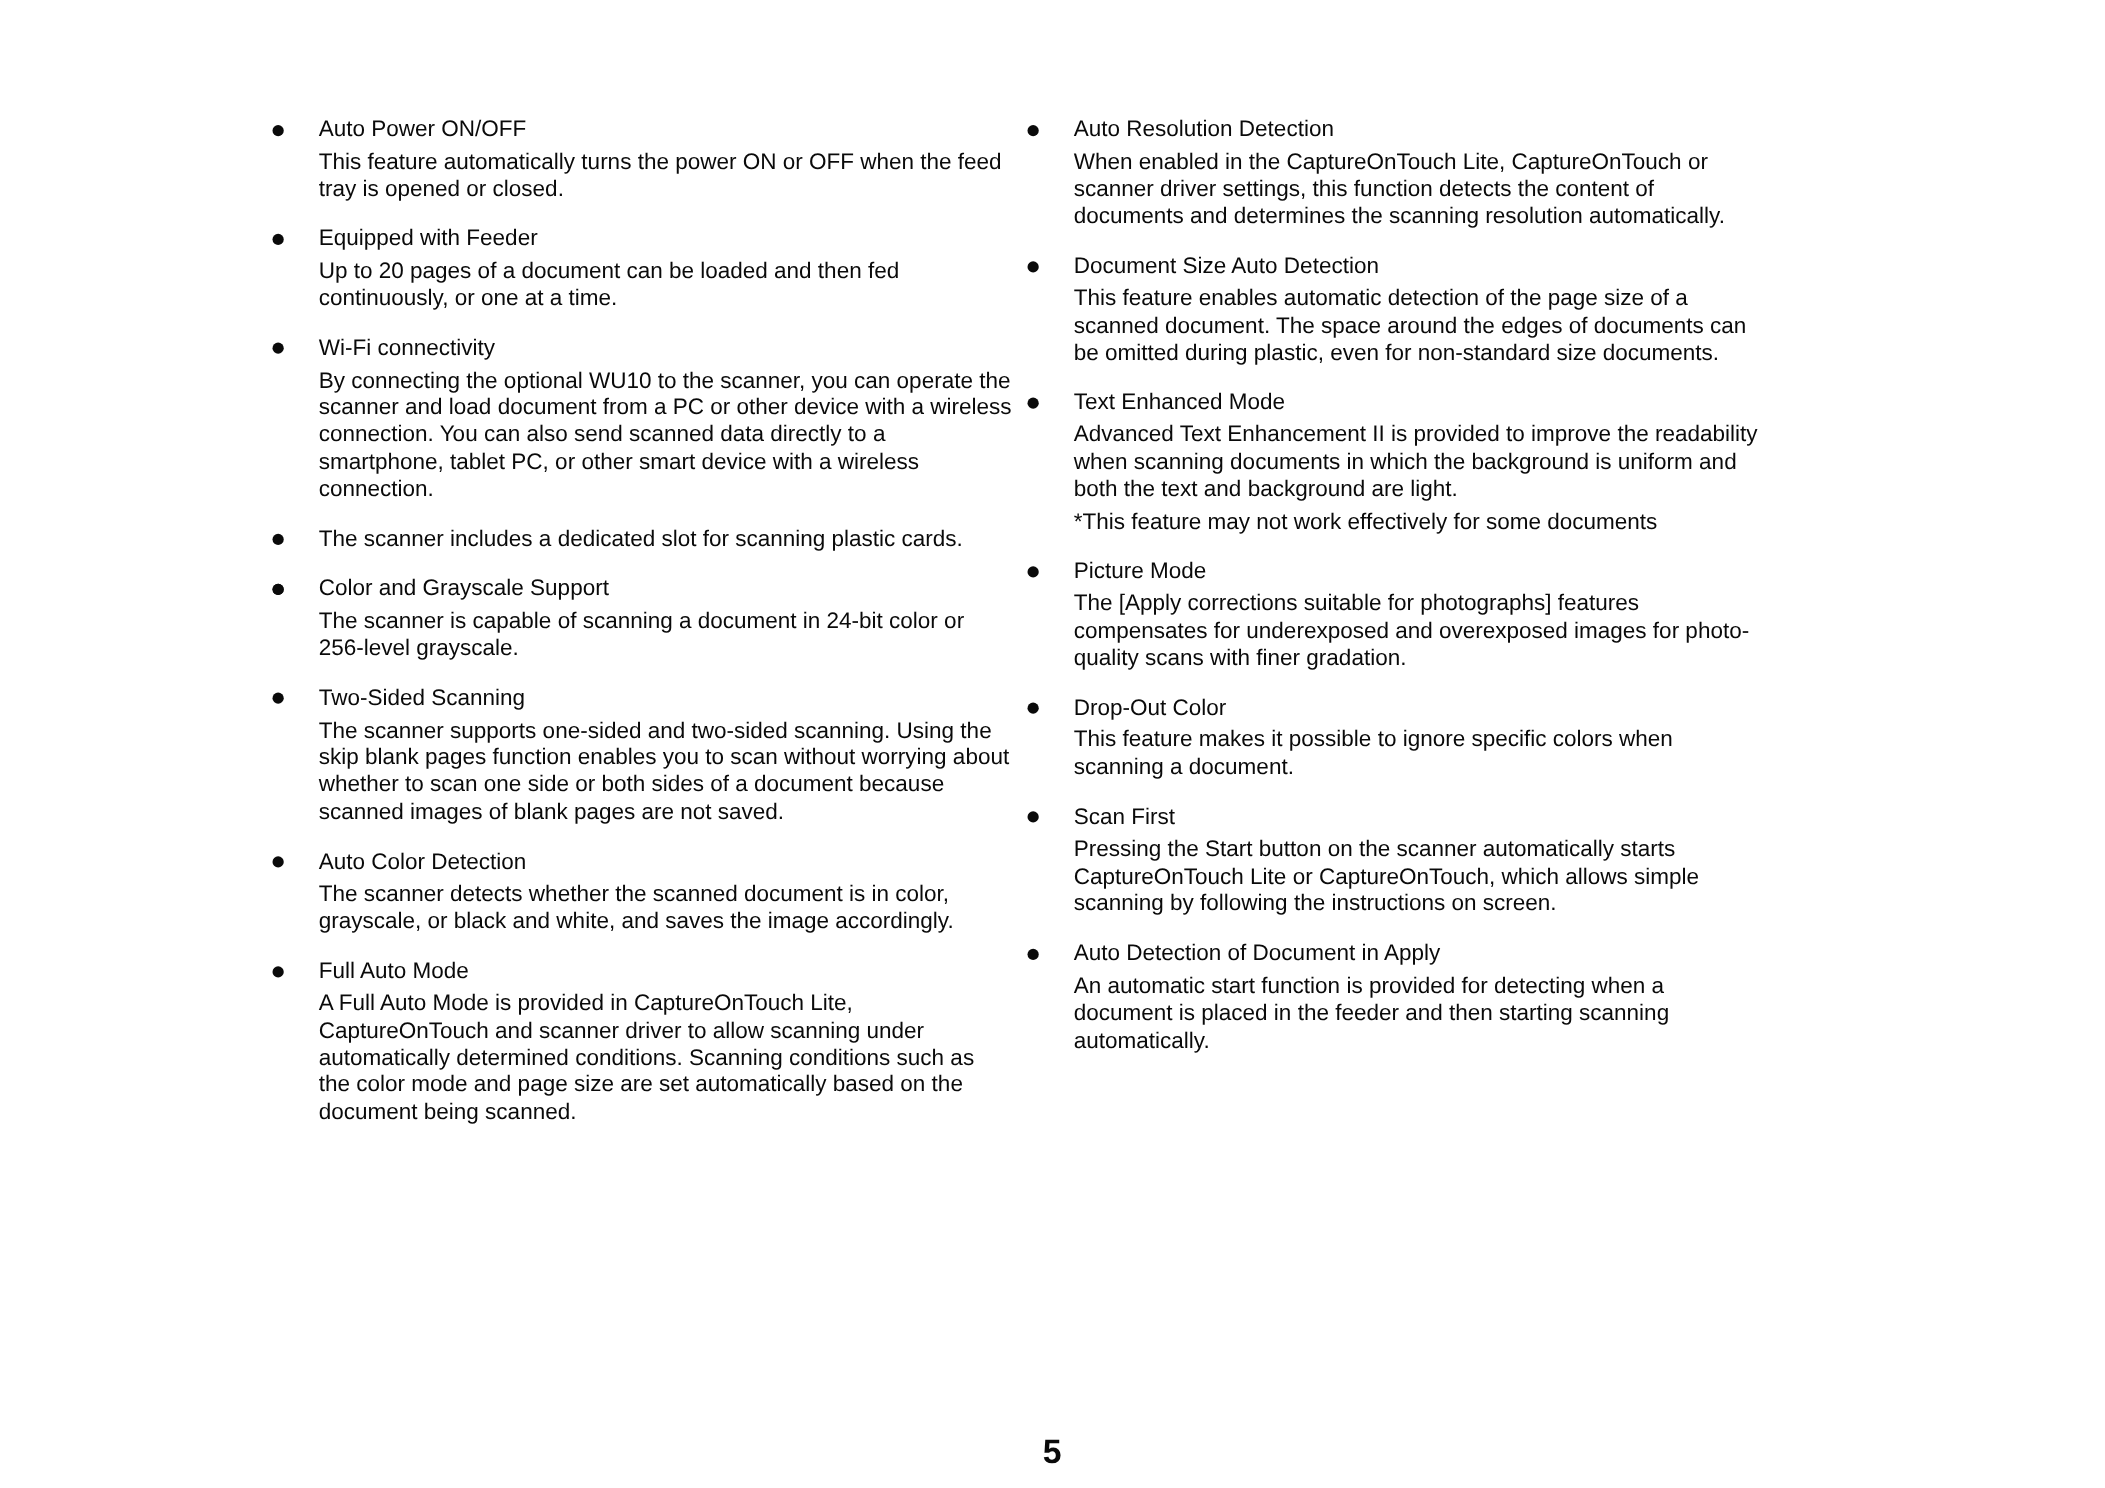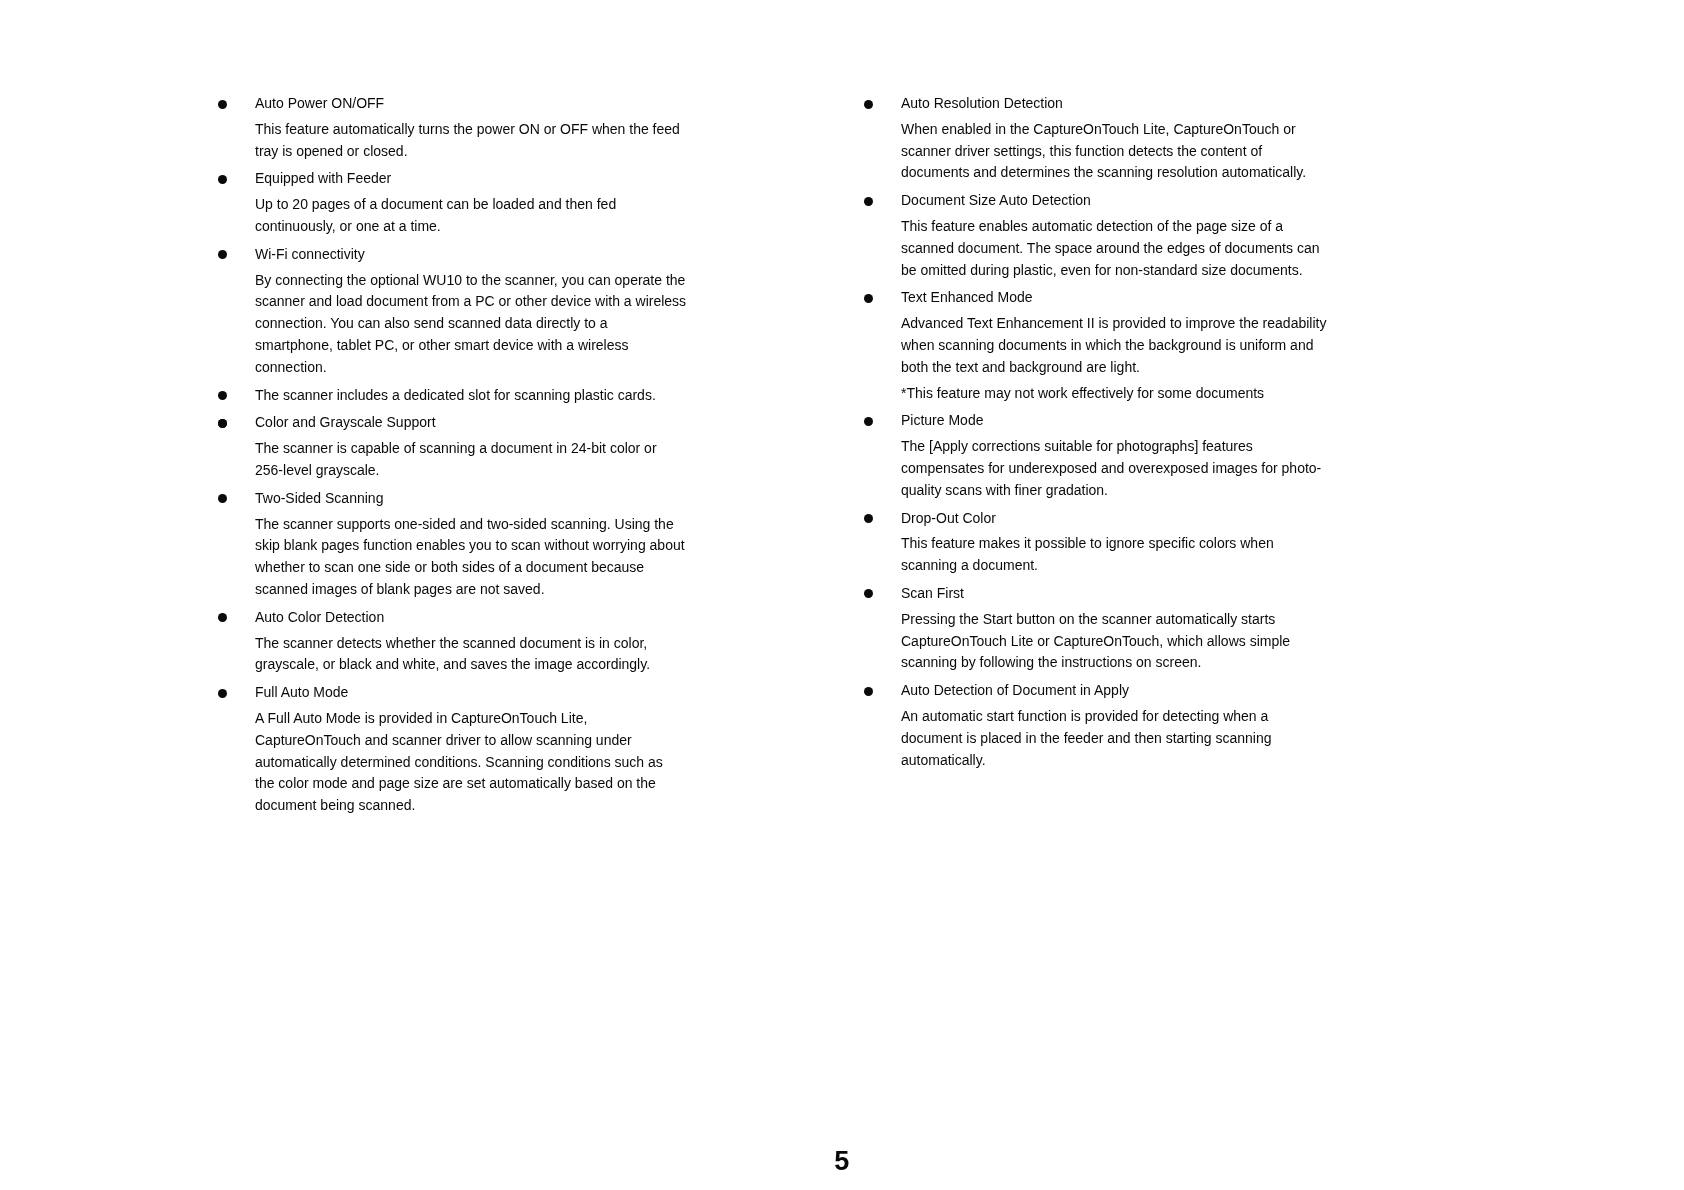--- a/index.html
+++ b/index.html
@@ -9,29 +9,29 @@
     background: #ffffff;
     position: relative;
     overflow: hidden;
     font-family: "Liberation Sans", sans-serif;
     color: #0a0a0a;
   }
   .column {
     position: absolute;
     top: 93px;
     width: 660px;
-    font-size: 14px;
+    font-size: 18px;
     line-height: 21.8px;
   }
   .column-left  { left: 217px; }
-  .column-right { left: 863px; }
+  .column-right { left: 821px; }
   .feature-item {
     position: relative;
     padding-left: 38px;
-    margin-top: 6px;
+    margin-top: 18px;
   }
   .column .feature-item:first-child { margin-top: 0; }
   .bullet {
     position: absolute;
     left: 1px;
     top: 6.5px;
     width: 9px;
     height: 9px;
     border-radius: 50%;
     background: #0a0a0a;

